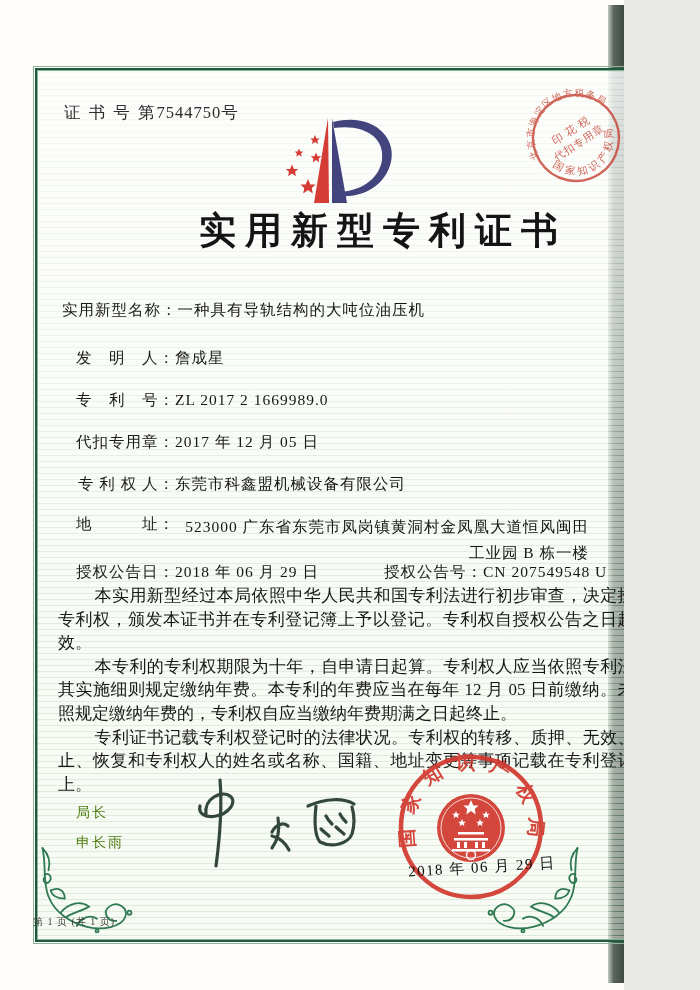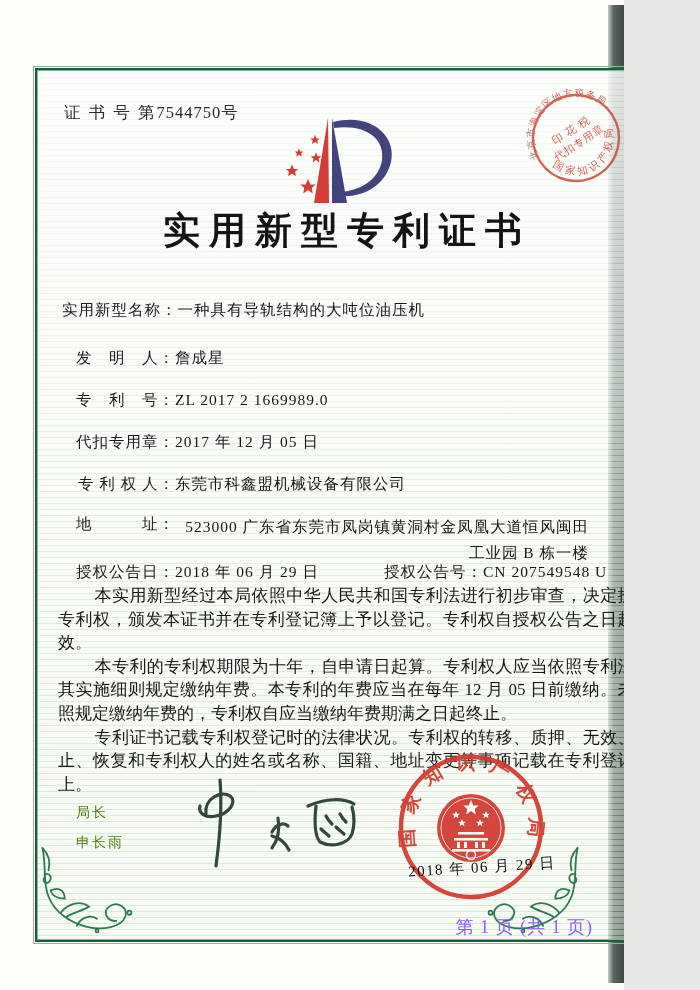--- a/index.html
+++ b/index.html
@@ -19,43 +19,43 @@
           background:
             linear-gradient(to bottom,rgba(255,255,255,0.72),rgba(255,255,255,0.18) 60%,rgba(255,255,255,0.05)),
             repeating-linear-gradient(to bottom,rgba(118,178,128,0.28) 0 1px,rgba(238,247,235,0.45) 1px 6px);}
 
   .certno{position:absolute;left:64px;top:102px;font-size:16.5px;letter-spacing:2px;color:#2c2c2c;}
   .certno .num{letter-spacing:1px;}
 
   .logo{position:absolute;left:270px;top:110px;}
 
   .title{position:absolute;left:33px;top:206px;width:628px;text-align:center;
-         font-size:37px;font-weight:600;letter-spacing:9px;color:#141414;}
+         font-size:37px;font-weight:600;letter-spacing:9px;color:#141414;padding-left:36px;}
 
   .fields{position:absolute;left:62px;top:0;width:600px;font-size:15.5px;letter-spacing:1px;}
   .row{position:absolute;left:0;white-space:nowrap;text-align:right;}
   .flabel{display:inline-block;min-width:113px;}
   .fvalue{color:#161616;}
   .addr-val{display:inline-block;width:414px;white-space:normal;vertical-align:top;line-height:26px;}
   .row-grant .grant-no{position:absolute;left:322px;top:0;white-space:nowrap;}
 
   .paras{position:absolute;left:58px;top:584px;width:594px;font-size:17px;
          line-height:23.6px;text-align:justify;color:#171717;}
   .paras p{margin:0;text-indent:2.15em;}
 
   .signoff{position:absolute;left:76px;top:804px;font-size:14px;letter-spacing:2px;color:#4d7c0f;}
   .signoff .name{display:block;margin-top:12px;}
   .signature{position:absolute;left:168px;top:774px;}
 
   .seal{position:absolute;left:396px;top:752px;opacity:.92;}
   .seal-date{position:absolute;left:408px;top:858px;font-size:15px;letter-spacing:1.5px;
              color:#111;transform:rotate(-3.5deg);z-index:5;}
 
-  .footer{position:absolute;left:33px;top:915px;width:560px;text-align:right;
-          font-size:18px;letter-spacing:1px;color:#8b5cf6;}
+  .footer{position:absolute;left:33px;top:915px;width:560px;text-align:left;
+          font-size:10px;letter-spacing:1px;color:#404040;}
 
   .tax-stamp{position:absolute;left:512px;top:74px;transform:rotate(-33deg);opacity:.85;}
 
   .orn{position:absolute;width:112px;height:96px;}
   .orn-left{left:36px;bottom:48px;}
   .orn-right{right:40px;bottom:48px;transform:scaleX(-1);}
 </style>
 </head>
 <body>
 

